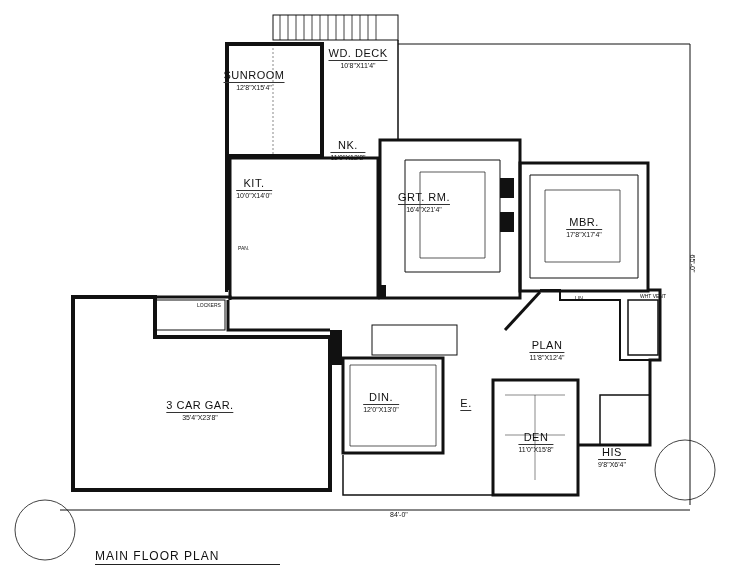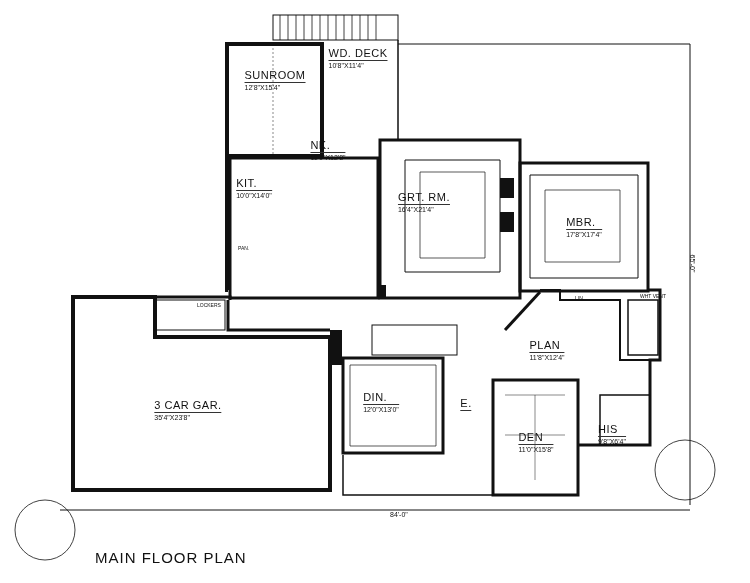--- a/index.html
+++ b/index.html
@@ -1,22 +1,22 @@
 <!DOCTYPE html>
 <html><head>
 <meta charset="utf-8">
 <style>
   html,body{margin:0;padding:0;background:#fff;}
   body{width:750px;height:583px;position:relative;overflow:hidden;font-family:"Liberation Sans",sans-serif;color:#111;}
   svg{position:absolute;left:0;top:0;}
-  .lbl{position:absolute;text-align:left;line-height:1;white-space:nowrap;transform:translateX(-50%);}
+  .lbl{position:absolute;text-align:center;line-height:1;white-space:nowrap;transform:translateX(-50%);}
   .lbl .n{display:block;font-size:11px;letter-spacing:0.5px;border-bottom:1px solid #333;padding-bottom:1px;}
   .lbl .d{display:block;font-size:7px;margin-top:1px;}
   .small{position:absolute;font-size:5px;}
-  .title{position:absolute;left:95px;top:549px;font-size:15px;letter-spacing:1px;border-bottom:1.5px solid #222;padding-bottom:17px;width:185px;}
+  .title{position:absolute;left:95px;top:549px;font-size:12px;letter-spacing:1px;border-bottom:1.5px solid #222;padding-bottom:1px;width:185px;}
   .dim{position:absolute;font-size:7px;}
 </style>
 </head>
 <body>
 
 <svg width="750" height="583" viewBox="0 0 750 583">
   <g fill="none" stroke="#111">
 
     <rect x="273" y="15" width="125" height="25" stroke-width="1"></rect>
     <g stroke-width="0.8">
@@ -86,60 +86,60 @@
     <rect x="500" y="178" width="14" height="20"></rect>
     <rect x="500" y="212" width="14" height="20"></rect>
     <rect x="330" y="330" width="12" height="35"></rect>
   </g>
 </svg>
 
 <div class="lbl" style="left:358px;top:48px">
   <span class="n">WD. DECK</span>
   <span class="d">10'8"X11'4"</span>
 </div>
-<div class="lbl" style="left:275px;top:70px">
+<div class="lbl" style="left:254px;top:70px">
   <span class="n">SUNROOM</span>
   <span class="d">12'8"X15'4"</span>
 </div>
-<div class="lbl" style="left:328px;top:140px">
+<div class="lbl" style="left:348px;top:140px">
   <span class="n">NK.</span>
   <span class="d">11'0"X12'8"</span>
 </div>
 <div class="lbl" style="left:254px;top:178px">
   <span class="n">KIT.</span>
   <span class="d">10'0"X14'0"</span>
 </div>
 <div class="lbl" style="left:424px;top:192px">
   <span class="n">GRT. RM.</span>
   <span class="d">16'4"X21'4"</span>
 </div>
 <div class="lbl" style="left:584px;top:217px">
   <span class="n">MBR.</span>
   <span class="d">17'8"X17'4"</span>
 </div>
 <div class="lbl" style="left:547px;top:340px">
   <span class="n">PLAN</span>
   <span class="d">11'8"X12'4"</span>
 </div>
-<div class="lbl" style="left:612px;top:424px">
+<div class="lbl" style="left:612px;top:447px">
   <span class="n">HIS</span>
   <span class="d">9'8"X6'4"</span>
 </div>
 <div class="lbl" style="left:536px;top:432px">
   <span class="n">DEN</span>
   <span class="d">11'0"X15'8"</span>
 </div>
 <div class="lbl" style="left:381px;top:392px">
   <span class="n">DIN.</span>
   <span class="d">12'0"X13'0"</span>
 </div>
 <div class="lbl" style="left:466px;top:398px">
   <span class="n">E.</span>
 </div>
-<div class="lbl" style="left:188px;top:400px">
+<div class="lbl" style="left:200px;top:400px">
   <span class="n">3 CAR GAR.</span>
   <span class="d">35'4"X23'8"</span>
 </div>
 
 <div class="small" style="left:238px;top:245px">PAN.</div>
 <div class="small" style="left:197px;top:302px">LOCKERS</div>
 <div class="small" style="left:575px;top:295px">LIN.</div>
 <div class="small" style="left:640px;top:293px">WHT VENT</div>
 
 <div class="dim" style="left:390px;top:511px">84'-0"</div>

